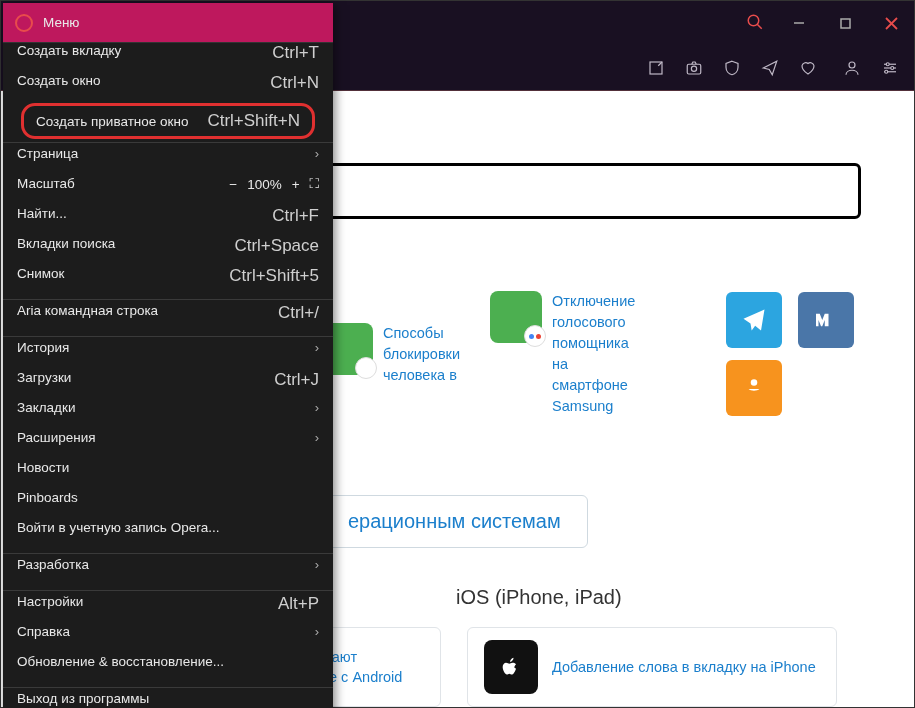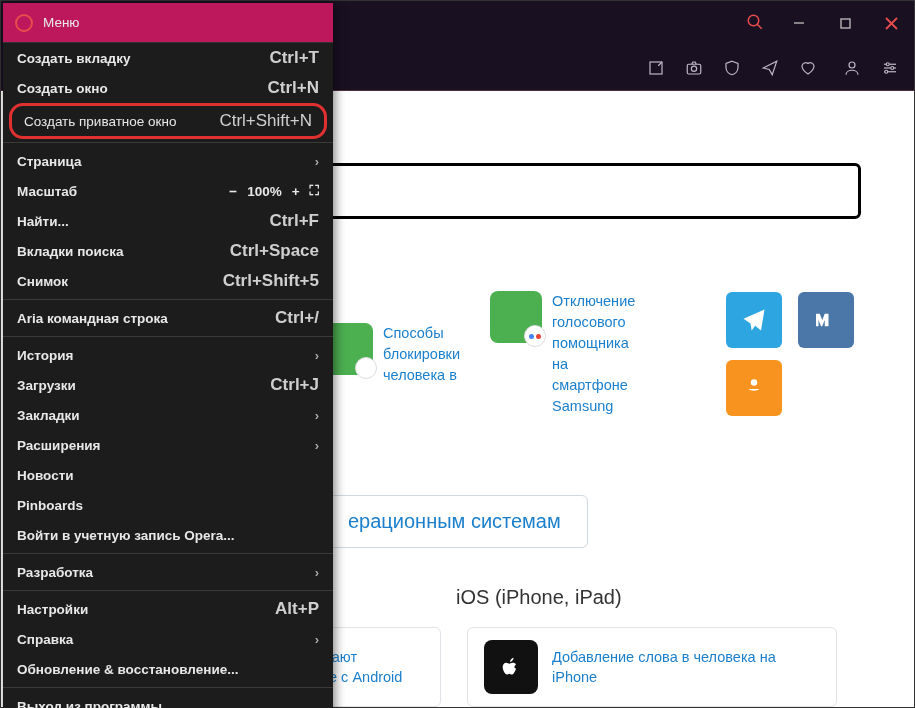--- a/index.html
+++ b/index.html
@@ -42,26 +42,26 @@
 
 
 .side-dots { position: absolute; left: 15px; bottom: 20px; width: 30px; display:flex; flex-direction:column; gap: 22px; align-items:center;}
 .side-dots div{ width:4px;height:4px;background:#d0435a;border-radius:50%; box-shadow:6px 0 #d0435a,12px 0 #d0435a;}
 .side-env{position:absolute;left:12px;bottom:60px;color:#d0435a;}
 
 
 .menu { position: absolute; top: 2px; left: 2px; width: 330px; background: #1c1c1c; color: #e8e8e8; font-size: 13.5px; box-shadow: 2px 2px 10px rgba(0,0,0,.5); z-index: 100; }
 .menu-head { height: 40px; display: flex; align-items: center; padding: 0 12px; gap: 10px; border-bottom: 1px solid #333; background: #be185d;}
 .opera-logo { width: 18px; height: 18px; border: 2px solid #e84c4c; border-radius: 50% / 50%; }
-.menu-item { height: 30px; display: flex; align-items: center; justify-content: space-between; padding: 0 14px; cursor: pointer; font-weight: bold; }
+.menu-item { height: 30px; display: flex; align-items: flex-start; justify-content: space-between; padding: 0 14px; cursor: pointer; }
 .menu-sep { height: 1px; background: #3a3a3a; margin: 3px 0; }
 .shortcut { color: #cfcfcf; font-size: 17px; }
 .chev { color: #aaa; font-size: 13px; }
 .zoom-ctrl { display: flex; align-items: center; gap: 10px; color: #e8e8e8; }
-.highlight-box { border: 3px solid #e03030; border-radius: 14px; height: 36px; display:flex; align-items:center; justify-content:space-between; padding: 0 12px; margin: 0 6px;}
+.highlight-box { border: 3px solid #e03030; border-radius: 14px; height: 36px; display:flex; align-items:center; justify-content:space-between; padding: 0 12px; margin: 0 18px;}
 
 
 svg { display: block; }
 </style>
 </head>
 <body>
 
 <div class="window">
 
   <div class="titlebar">
@@ -198,21 +198,21 @@
         </div>
         <div class="card-text">Что делать, если не отвечают приложения на устройстве с Android</div>
       </div>
       <div class="card">
         <div class="card-icon apple-ic">
           <svg width="20" height="24" viewBox="0 0 24 24" fill="#fff">
               <path d="M16 13c0-3 2-4 2-4-1-2-3-2-4-2-2 0-3 1-4 1s-2-1-4-1c-2 0-4 2-4 5 0 4 3 9 5 9 1 0 2-1 3-1s2 1 3 1c2 0 4-4 5-7-2-1-2-1-2-1z"></path>
               <path d="M14 4c1-1 1-3 1-3-1 0-2 1-3 2s-1 2-1 3c1 0 2-1 3-2z"></path>
             </svg>
         </div>
-        <div class="card-text">Добавление слова в человека на iPhone</div>
+        <div class="card-text">Добавление слова в вкладку на iPhone</div>
       </div>
     </div>
   </div>
 
   <div class="side-env">
     <svg width="22" height="22" viewBox="0 0 24 24" fill="none" stroke="#d0435a" stroke-width="1.8">
         <rect x="3" y="6" width="18" height="13" rx="1"></rect>
         <path d="M3 8l9 6 9-6"></path>
       </svg>
   </div>

